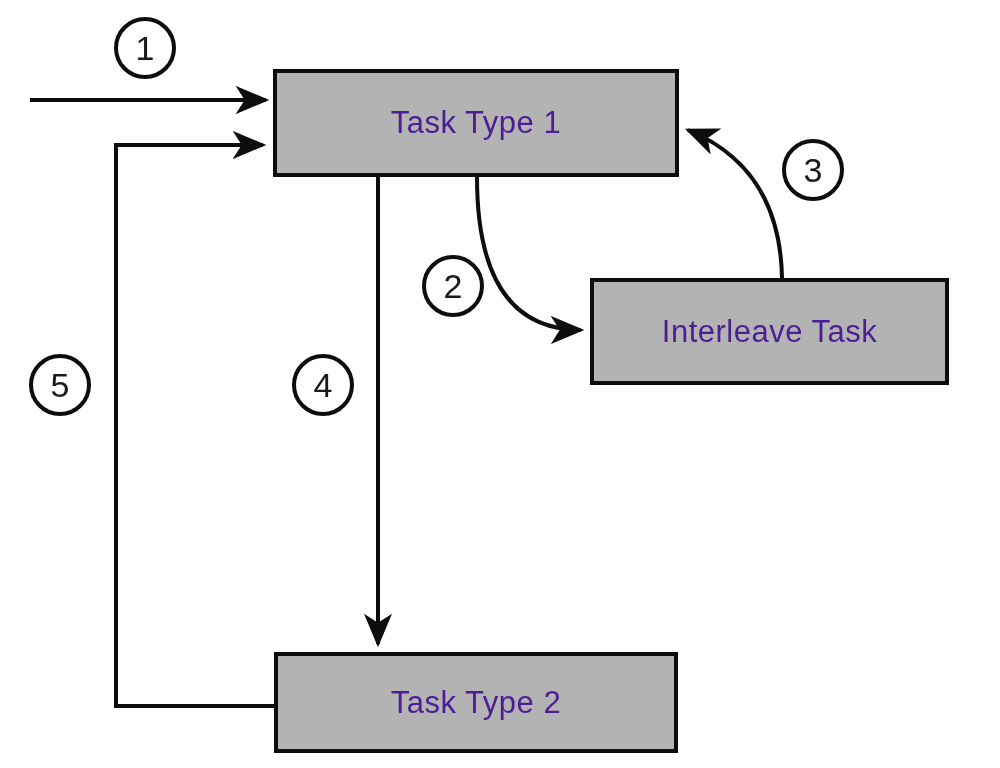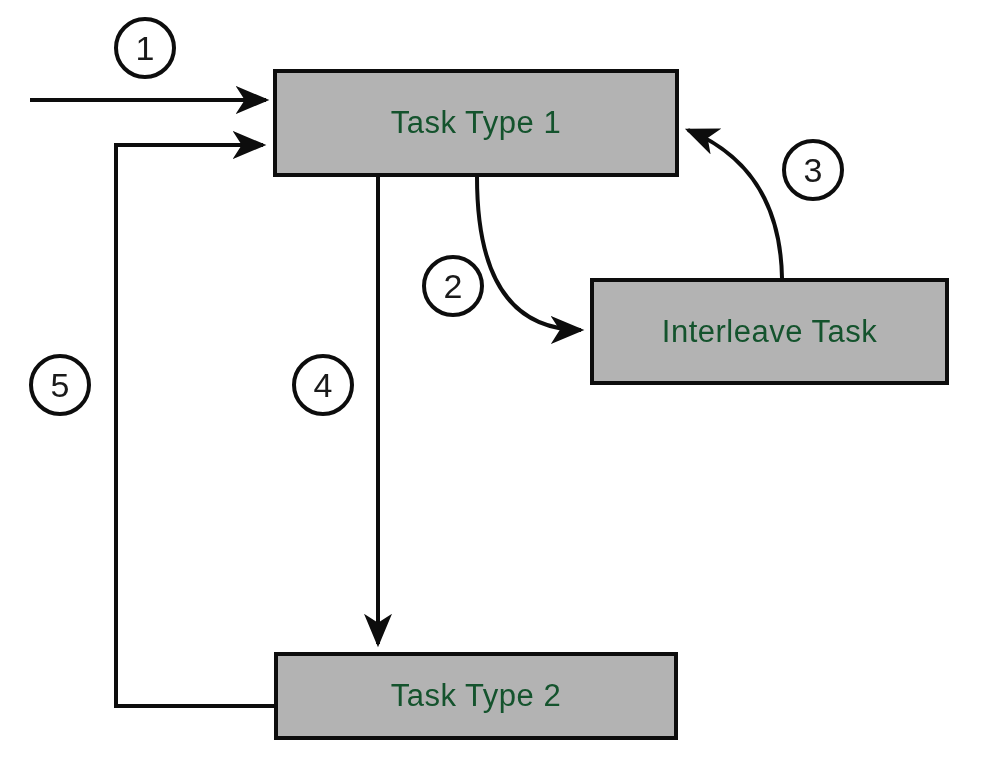--- a/index.html
+++ b/index.html
@@ -24,26 +24,26 @@
   }
   .node {
     position: absolute;
     background: #b3b3b3;
     border: 4px solid #0d0d0d;
     box-sizing: border-box;
     display: flex;
     align-items: center;
     justify-content: center;
     font-size: 31px;
-    color: #14532d;
+    color: #4c1d95;
     letter-spacing: 0.5px;
   }
   .node-task1   { left: 273px; top: 69px;  width: 406px; height: 108px; }
   .node-interleave { left: 590px; top: 278px; width: 359px; height: 107px; }
-  .node-task2   { left: 274px; top: 652px; width: 404px; height: 88px; }
+  .node-task2   { left: 274px; top: 652px; width: 404px; height: 101px; }
   .badge {
     position: absolute;
     width: 62px;
     height: 62px;
     border: 4px solid #0d0d0d;
     border-radius: 50%;
     background: #ffffff;
     box-sizing: border-box;
     display: flex;
     align-items: center;

